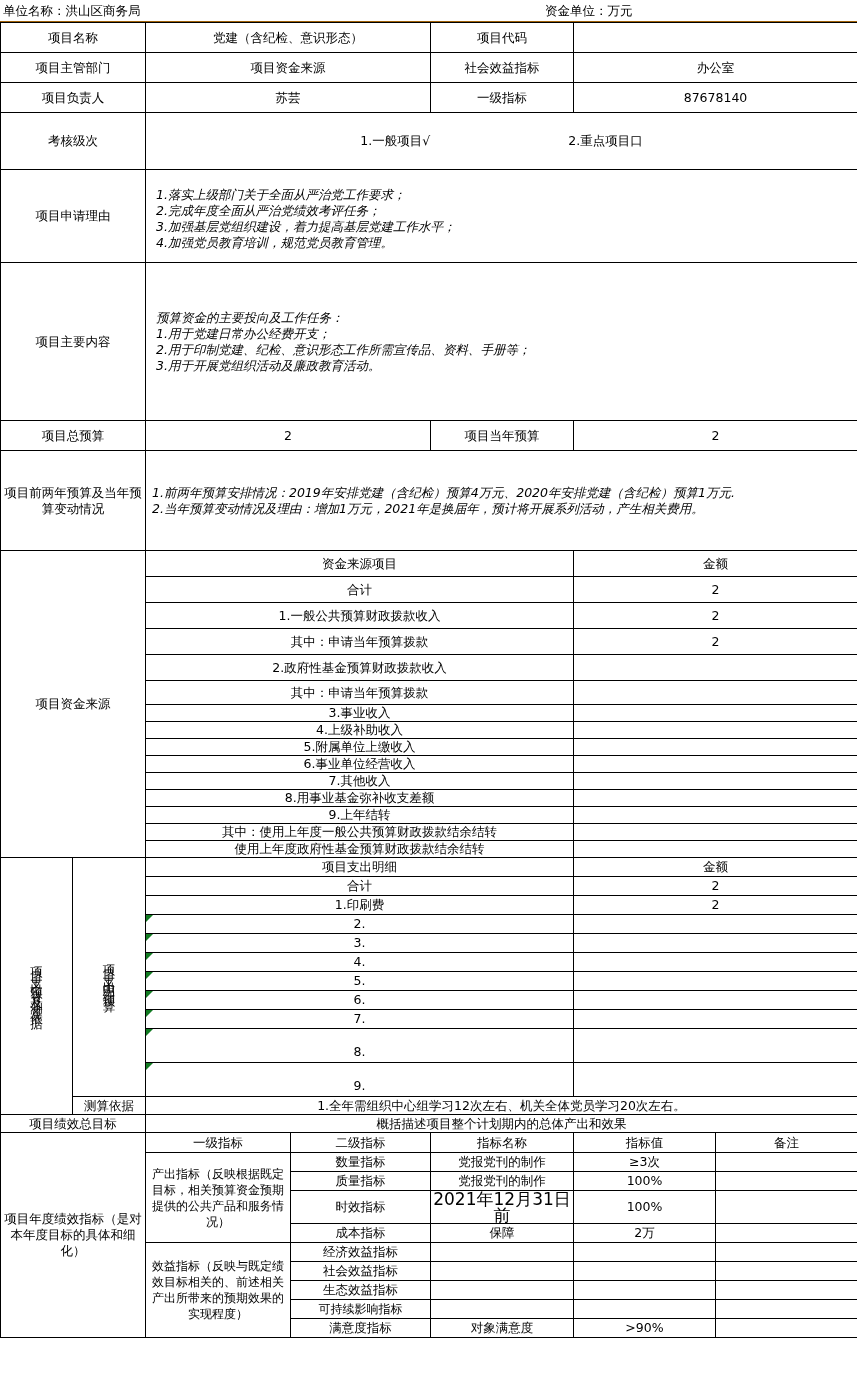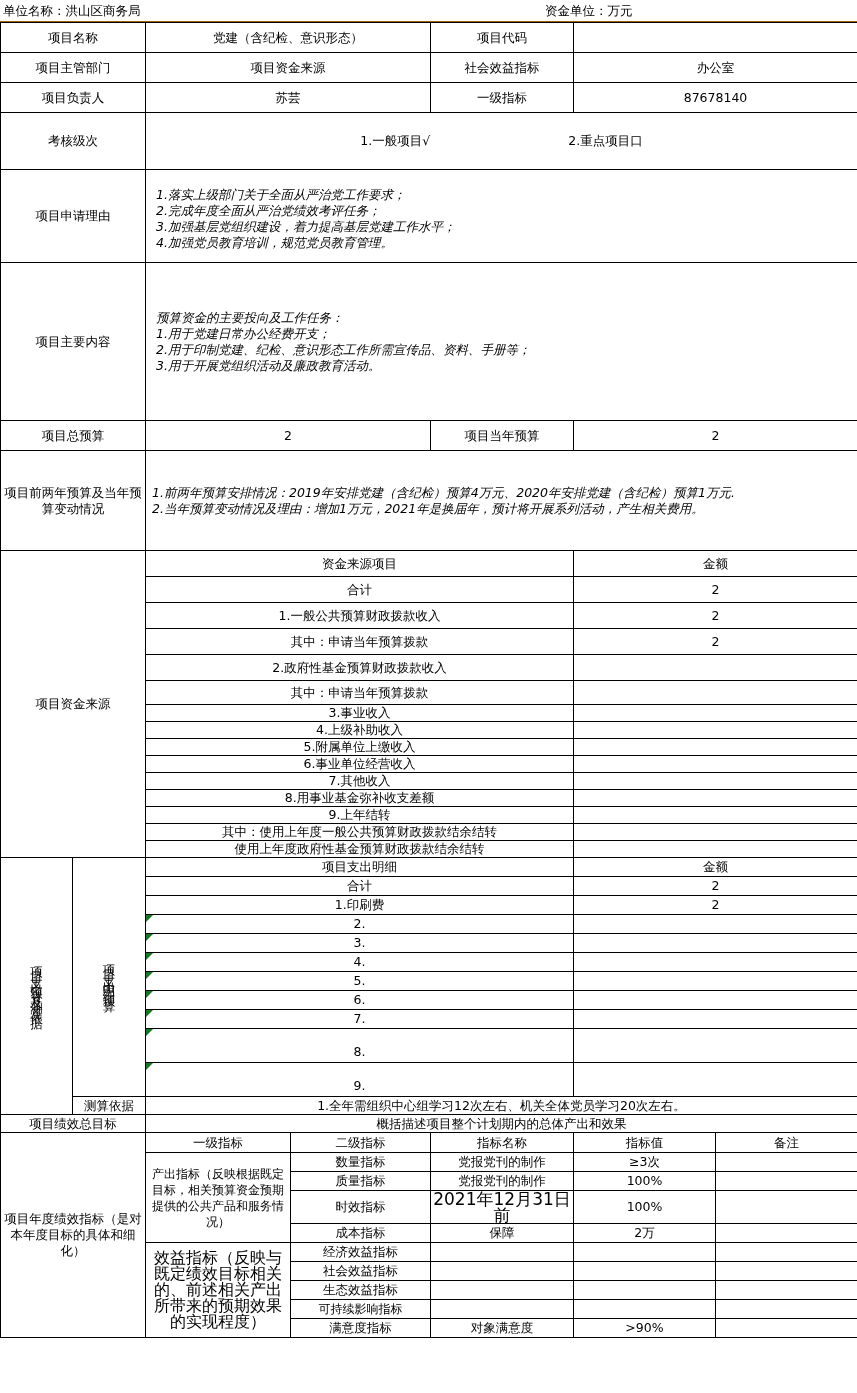--- a/index.html
+++ b/index.html
@@ -347,21 +347,21 @@
         <td></td>
       </tr>
       <tr style="height:19px">
         <td>成本指标</td>
         <td>保障</td>
         <td>2万</td>
         <td></td>
       </tr>
 
       <tr style="height:19px">
-        <td rowspan="5" class="tight" style="font-size:16px">效益指标（反映与既定绩效目标相关的、前述相关产出所带来的预期效果的实现程度）</td>
+        <td rowspan="5" class="tight" style="font-size:12px">效益指标（反映与既定绩效目标相关的、前述相关产出所带来的预期效果的实现程度）</td>
         <td>经济效益指标</td>
         <td></td>
         <td></td>
         <td></td>
       </tr>
       <tr style="height:19px">
         <td>社会效益指标</td>
         <td></td>
         <td></td>
         <td></td>

